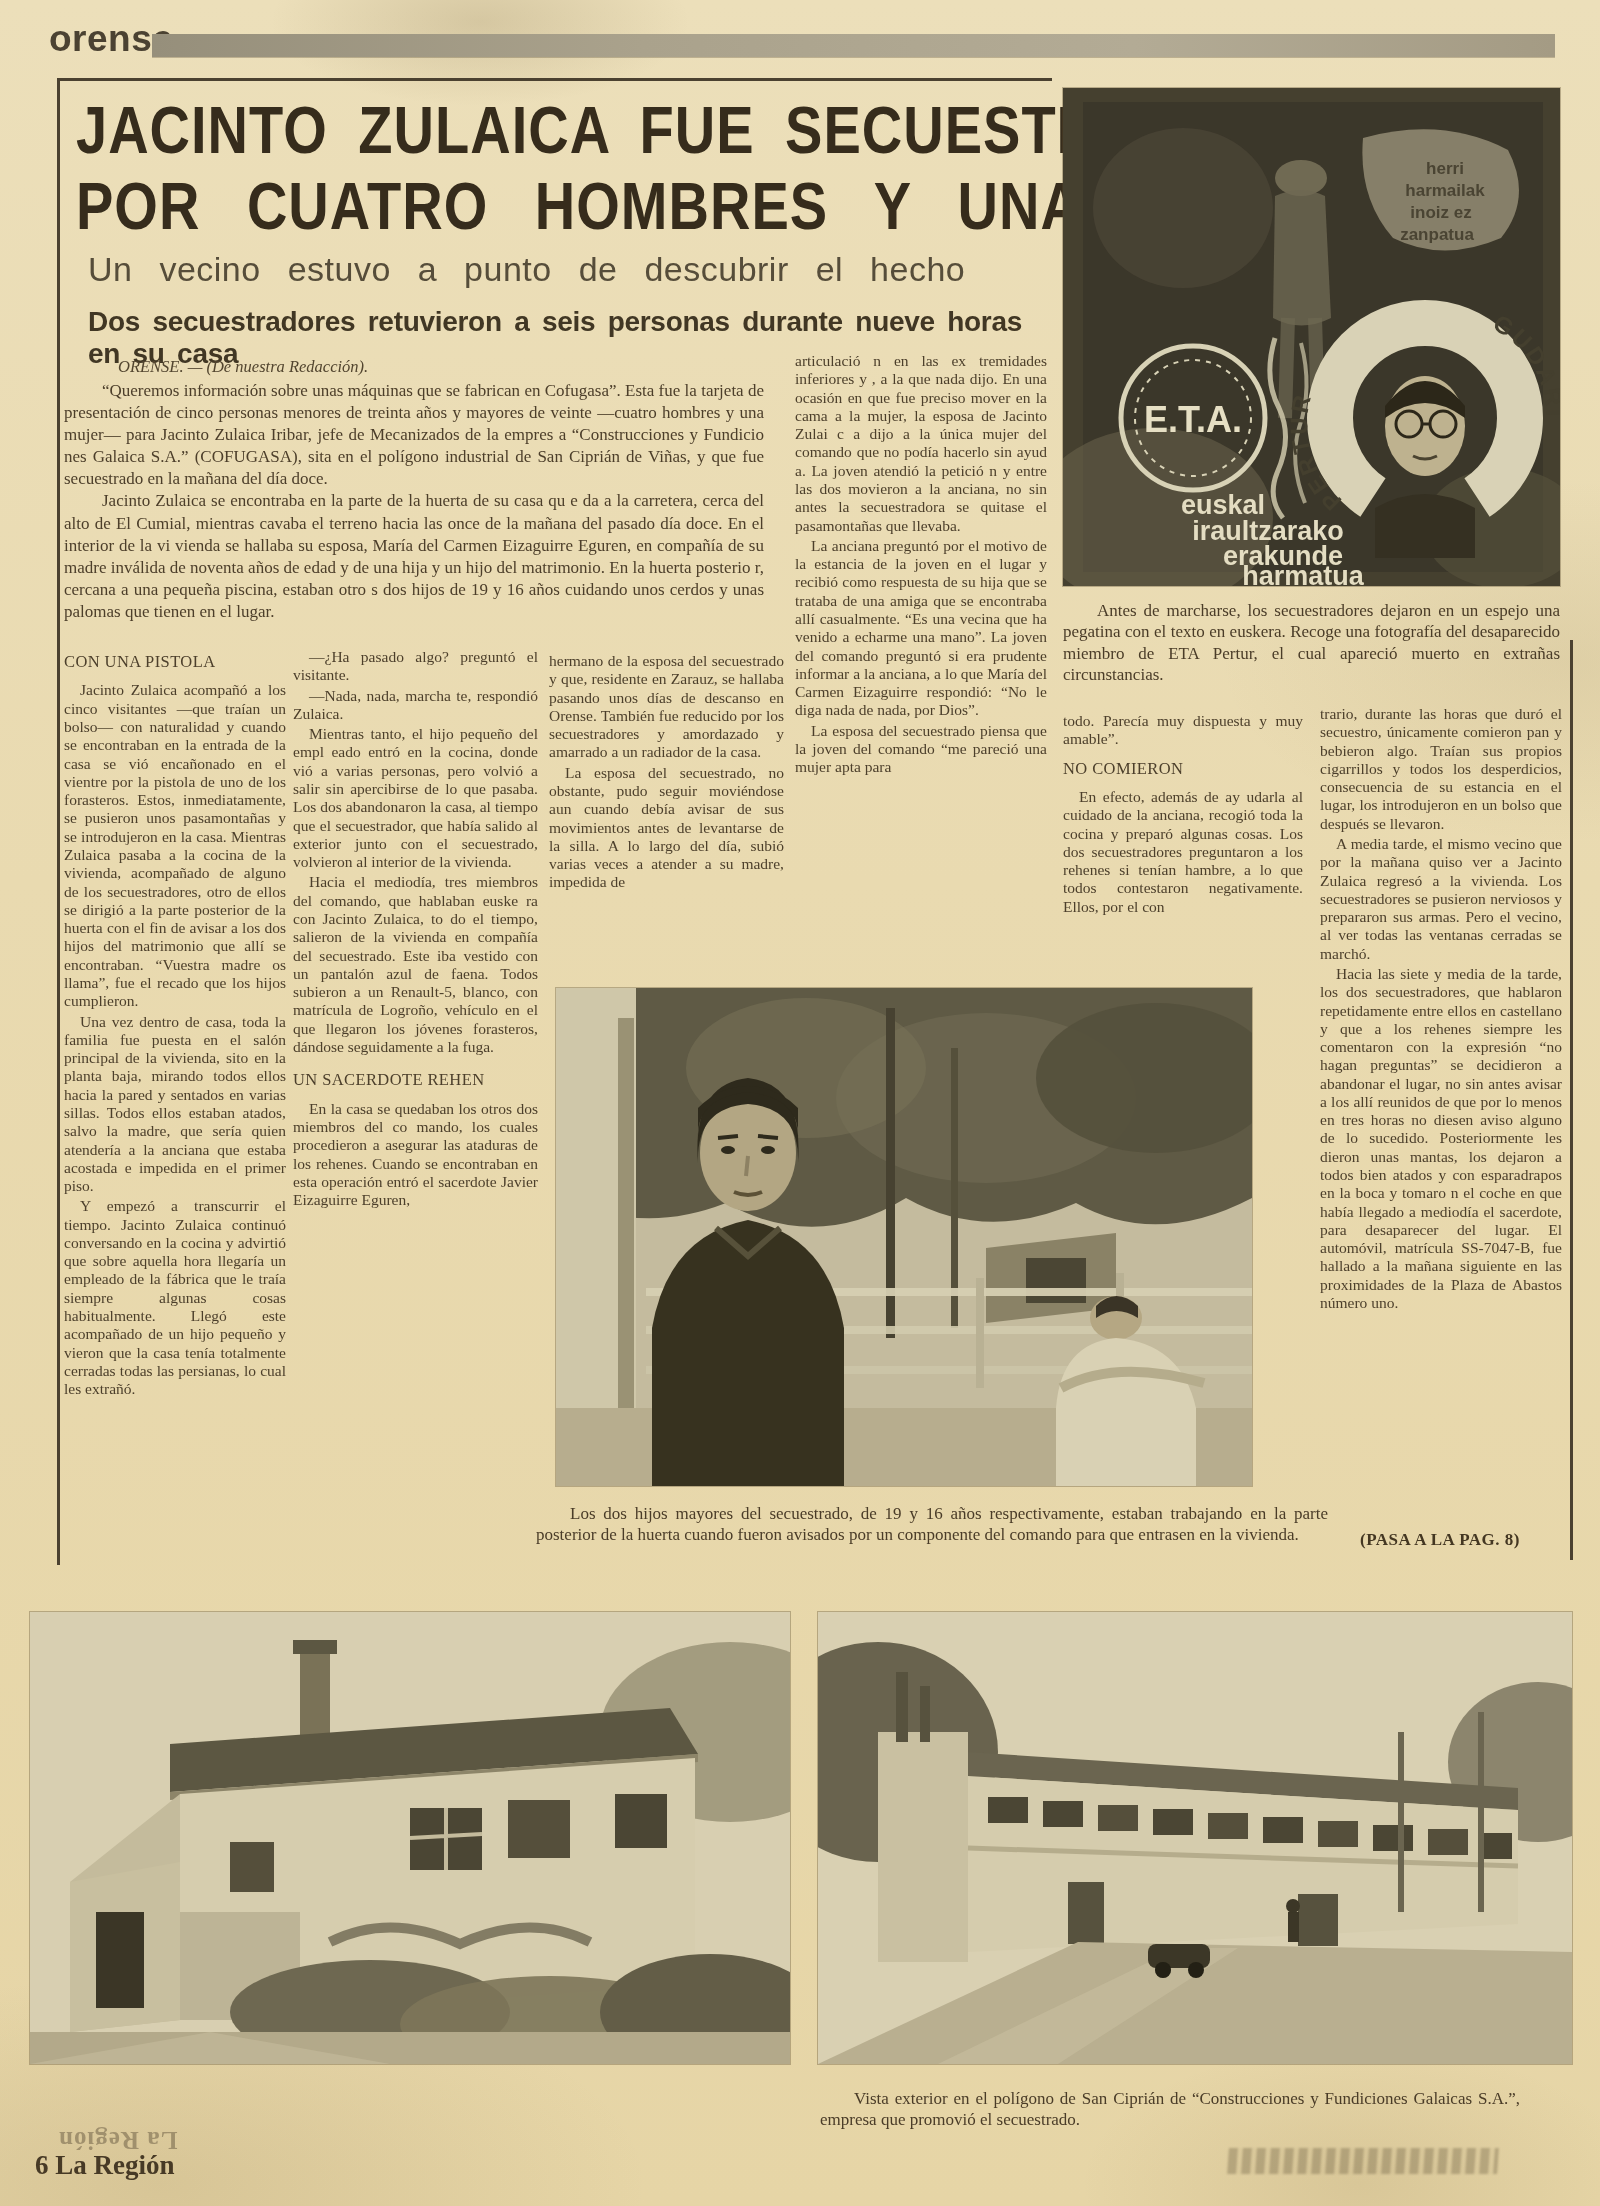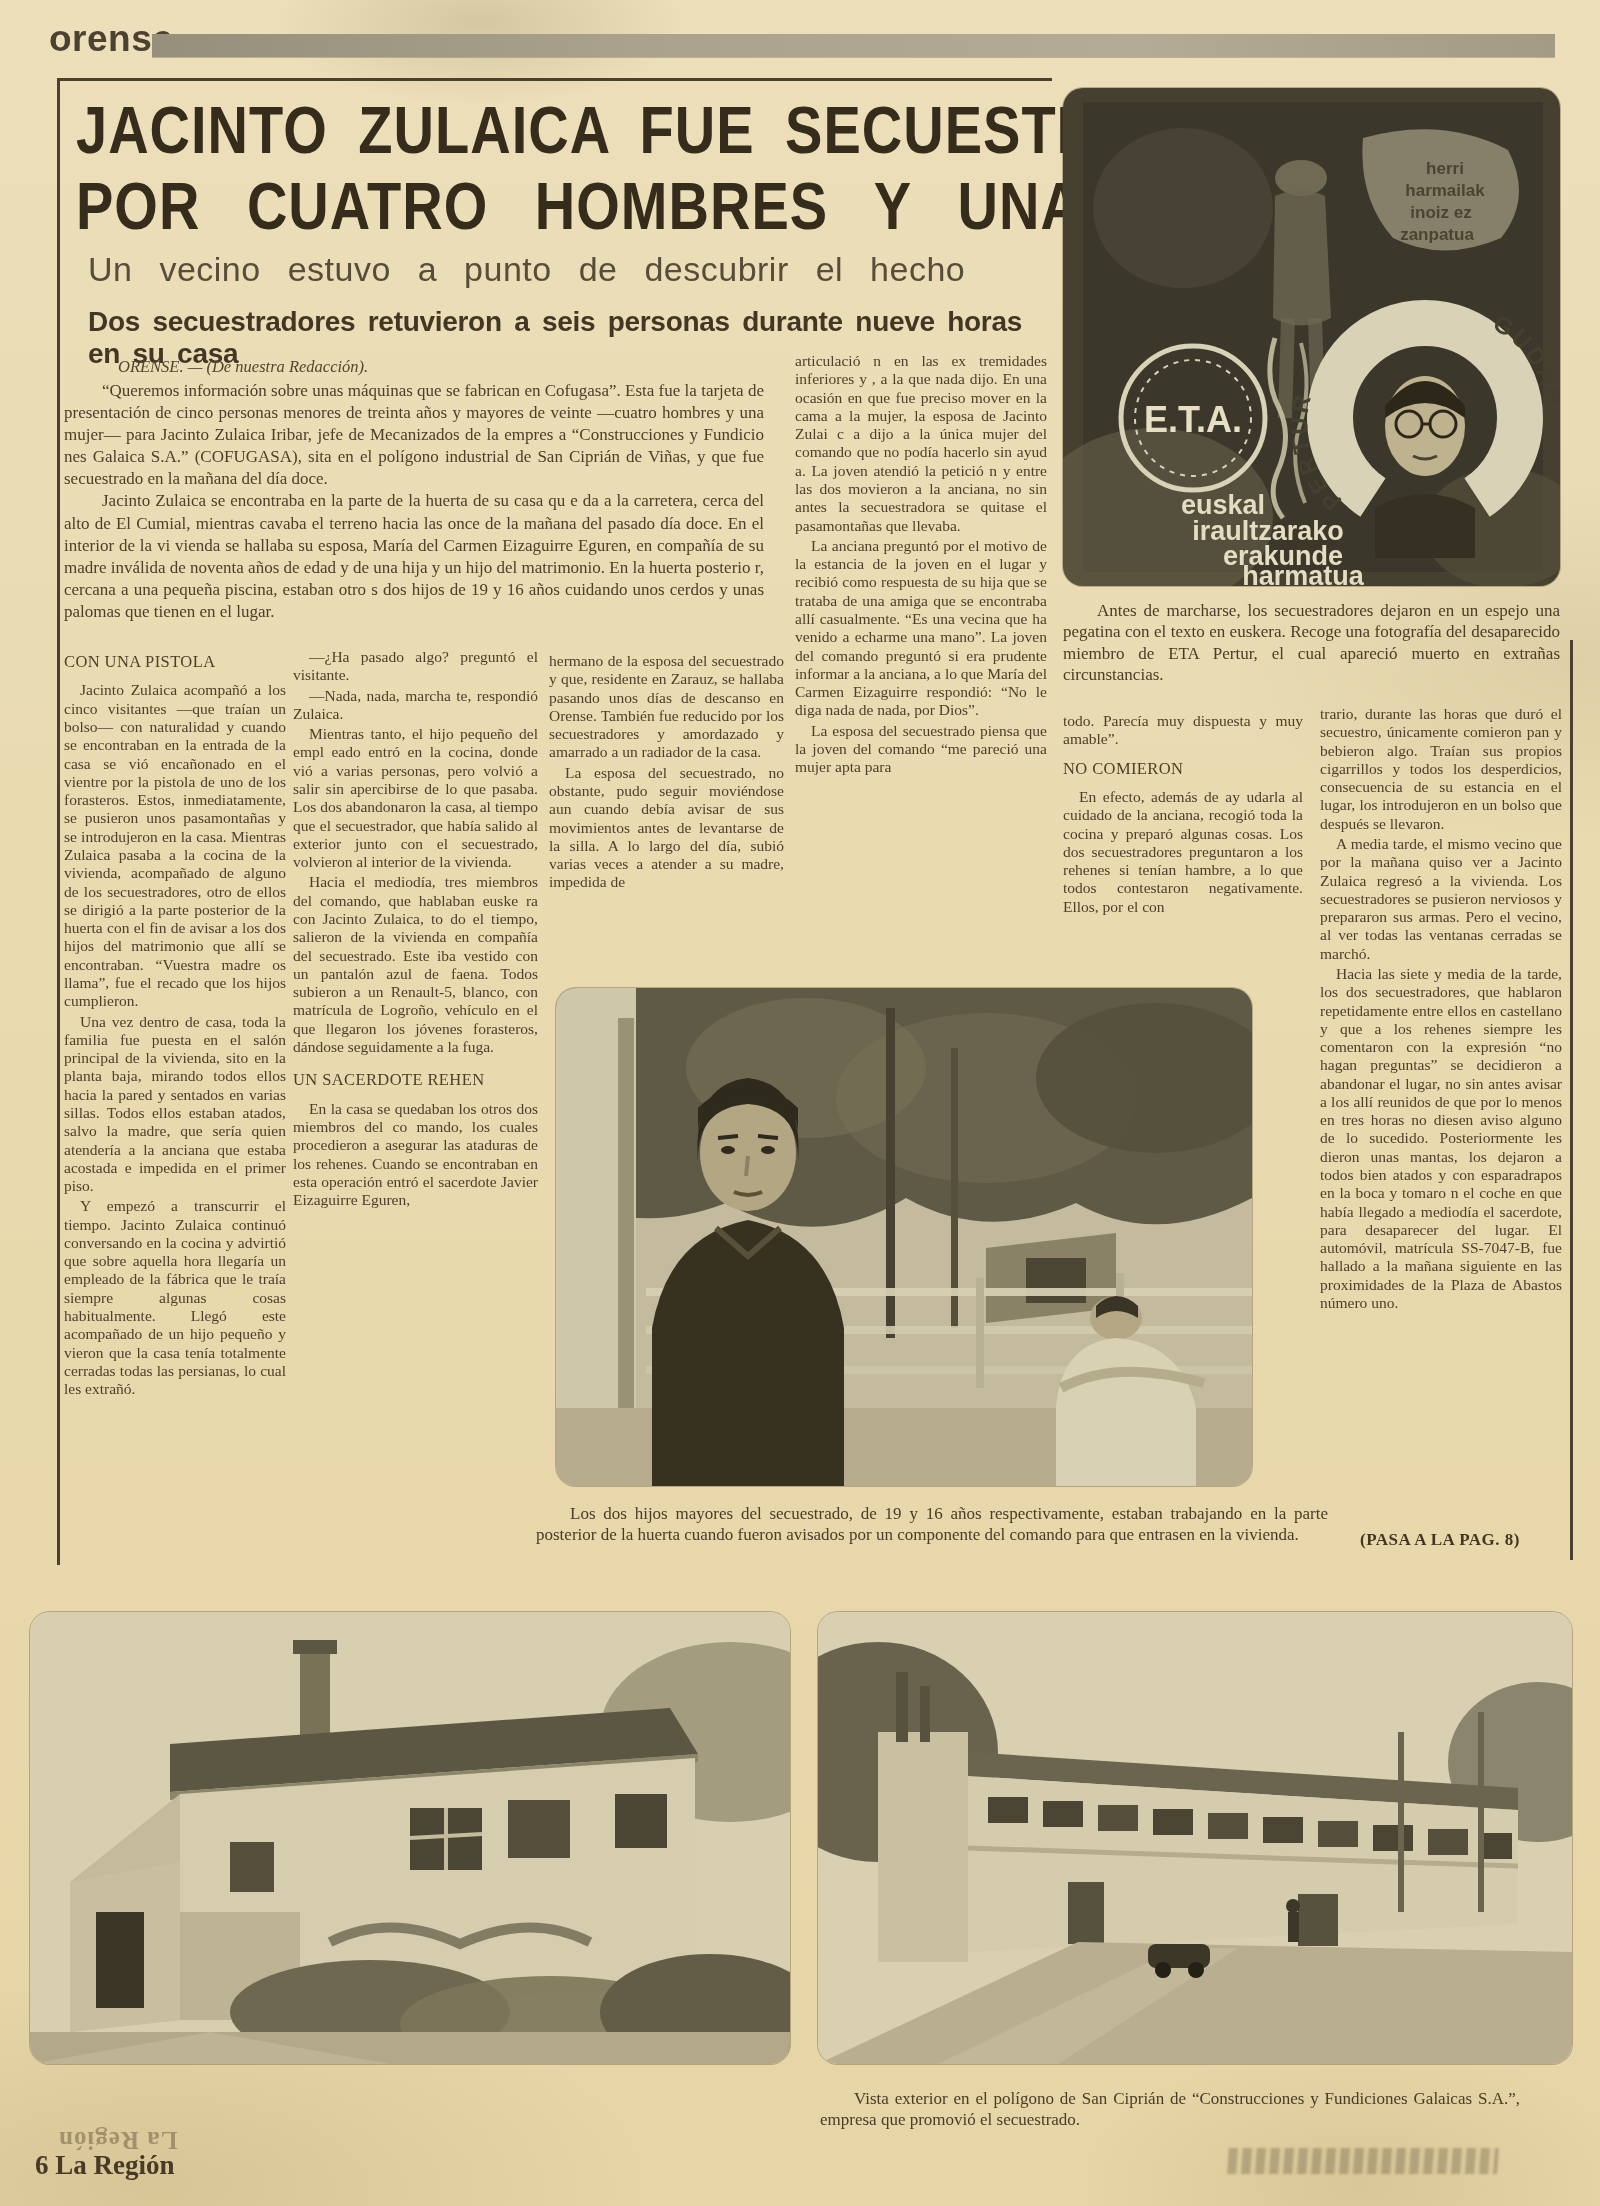--- a/index.html
+++ b/index.html
@@ -41,21 +41,21 @@
     text-align:justify; color:#4c3e2a; }
   .intro p { text-indent:38px; }
   
   .bodycol { position:absolute; font-size:15.5px; line-height:1.18; text-align:justify;
     color:#4c3f2b; overflow:hidden; }
   .bodycol p { text-indent:16px; margin-bottom:2px; }
   .bodycol p.noindent { text-indent:0; }
   .colhead { font-size:16.5px; letter-spacing:.4px; margin:4px 0 10px; color:#4c3f2b; }
   .continuation { position:absolute; font-weight:700; font-size:17px; color:#443722; letter-spacing:.5px; }
   
-  .photo { position:absolute; overflow:hidden; box-shadow:0 0 0 1px rgba(90,75,45,.35);border-radius:20px; }
+  .photo { position:absolute; overflow:hidden; box-shadow:0 0 0 1px rgba(90,75,45,.35); }
   .caption { position:absolute; font-size:17px; line-height:1.25; text-align:justify; color:#4a3c28; }
   .caption .ind { display:inline-block; width:34px; }
   
   .footer { position:absolute; left:35px; top:2150px; font-weight:700; font-size:27px; color:#473a26; }
   .ghost-left { position:absolute; left:58px; top:2126px; font-weight:700; font-size:25px; color:#4a3d2a;
     opacity:.4; transform:rotate(180deg); letter-spacing:1px; }
   .ghost-right { position:absolute; left:1228px; top:2148px; width:270px; height:26px; opacity:.5;
     background:repeating-linear-gradient(90deg, rgba(70,58,35,.55) 0 9px, rgba(70,58,35,.05) 9px 14px);
     filter:blur(1.2px); transform:skewX(-4deg); }
   svg text { font-family:"Liberation Sans",sans-serif; }

